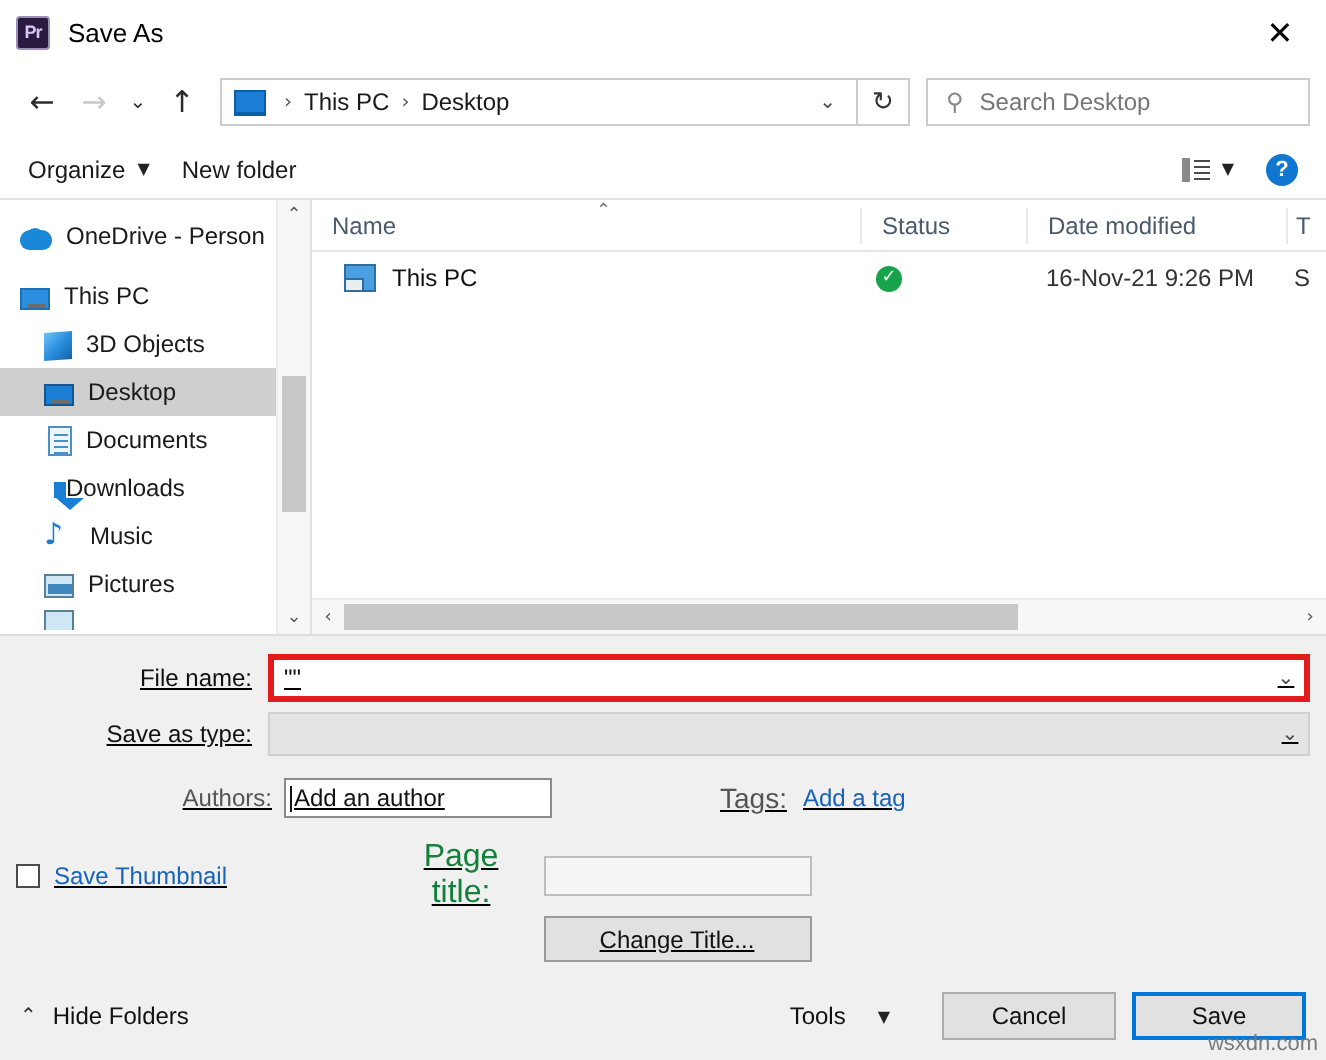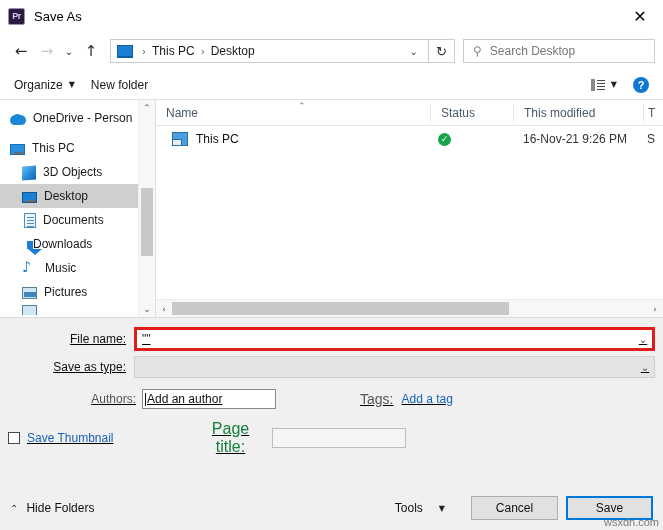--- a/index.html
+++ b/index.html
@@ -845,21 +845,21 @@
     <div class="side-scroll">
       <div class="sb-arrow">⌃</div>
       <div class="sb-thumb" style="top:88px;height:68px;"></div>
       <div class="sb-arrow bottom">⌄</div>
     </div>
 
     <div class="list-pane">
       <div class="col-header">
         <div class="col first" style="width:274px;">Name</div>
         <div class="col" style="width:83px;">Status</div>
-        <div class="col" style="width:130px;">This modified</div>
+        <div class="col" style="width:130px;">Date modified</div>
         <div class="col" style="width:20px;padding-left:4px;">T</div>
         <div class="sort-caret">⌃</div>
       </div>
       <div class="rows">
         <div class="file-row">
           <div class="fr-name" style="width:274px;">
             <span class="fr-icon"></span>
             <span>This PC</span>
           </div>
           <div class="fr-status" style="width:83px;">
@@ -910,20 +910,21 @@
     <div class="thumb-row">
       <div class="thumb-check-wrap">
         <span class="checkbox"></span>
         <span class="thumb-label">Save Thumbnail</span>
       </div>
       <div class="pagetitle-block">
         <div class="pt-row">
           <div class="lbl-pagetitle">Page title:</div>
           <div class="pt-input"></div>
         </div>
+        <div class="change-btn">Change Title...</div>
       </div>
     </div>
   </div>
 
   <div class="footer">
     <div class="hide-folders">
       <span class="hf-caret">⌃</span>
       <span>Hide Folders</span>
     </div>
     <div class="footer-spacer"></div>

